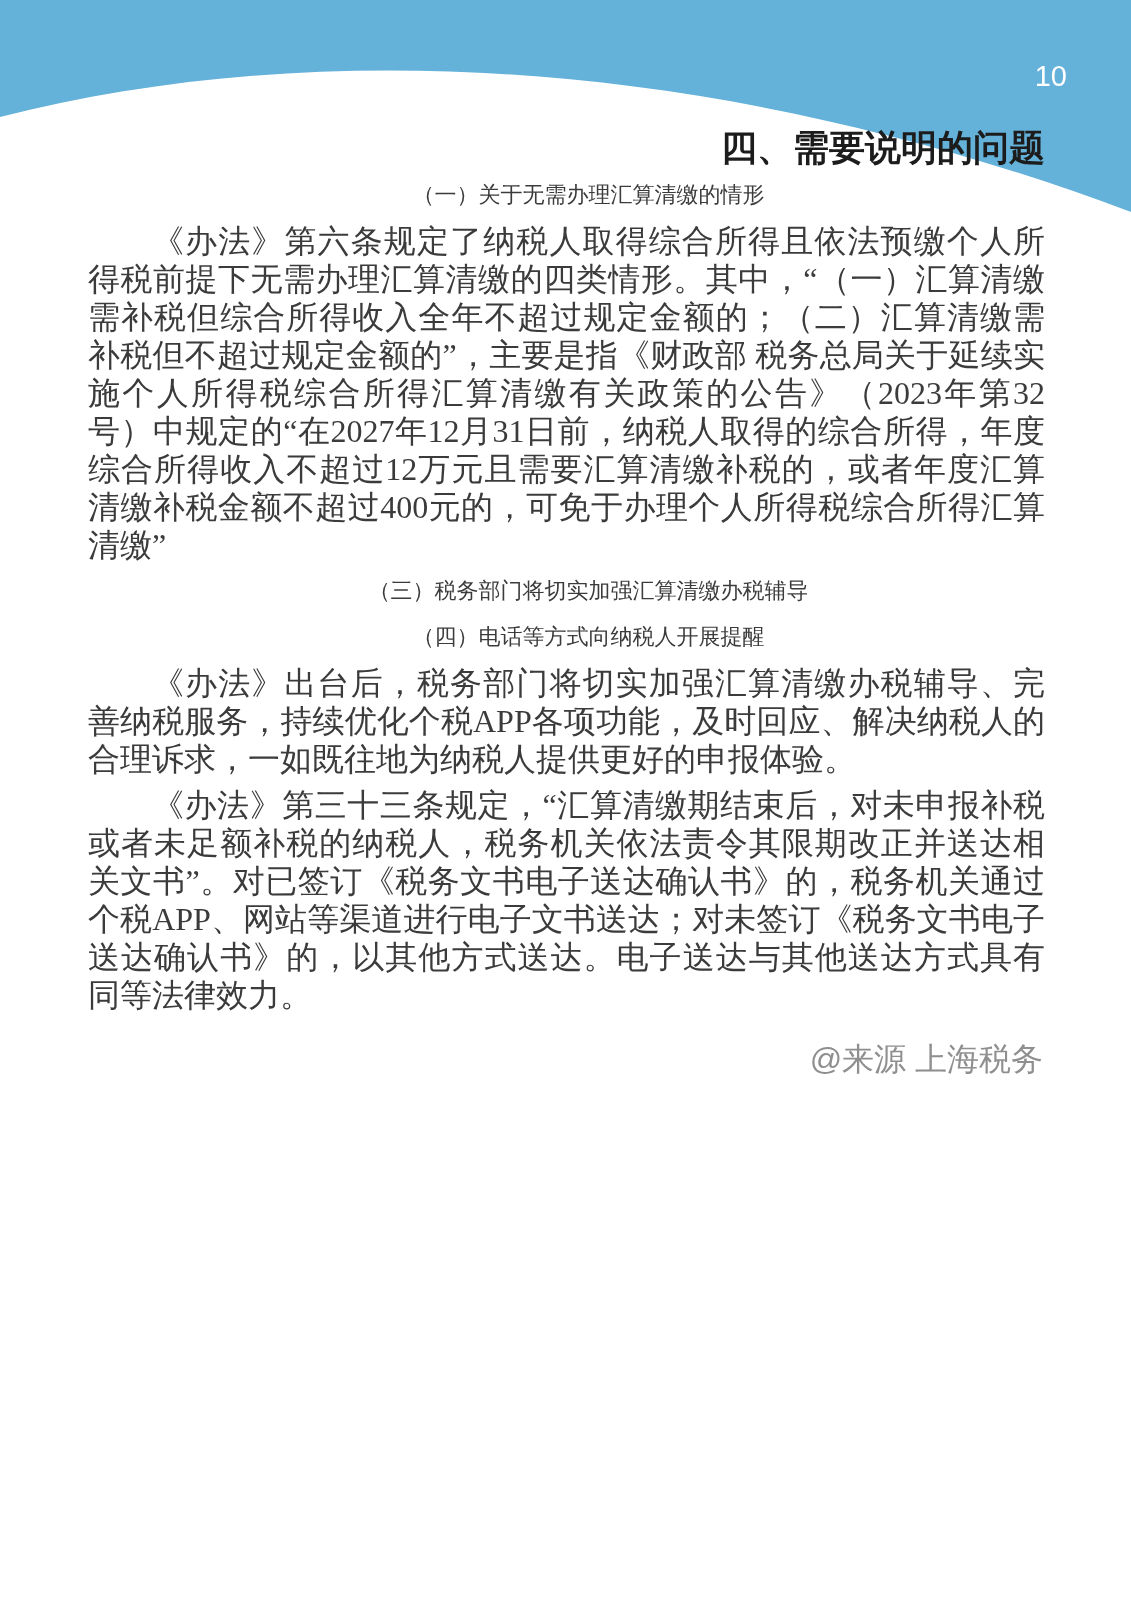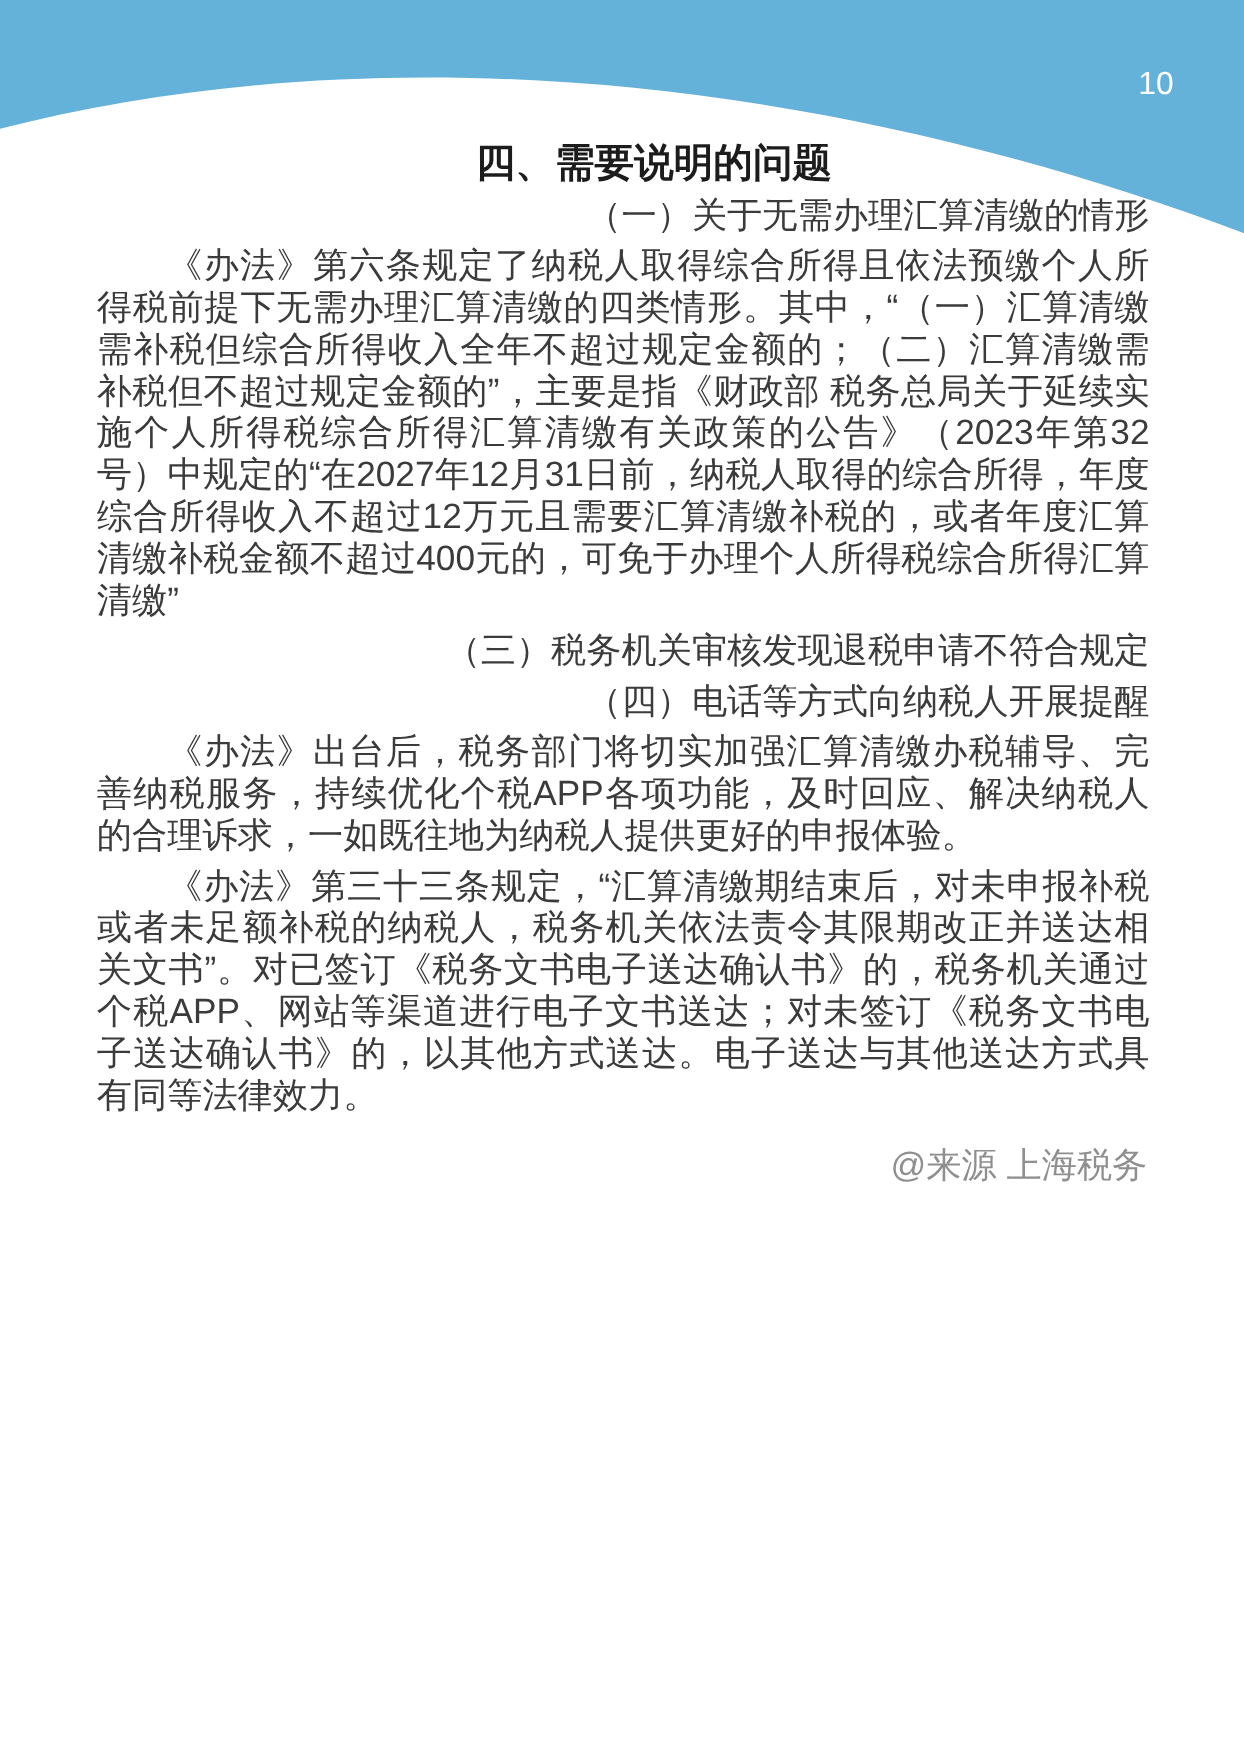--- a/index.html
+++ b/index.html
@@ -34,34 +34,35 @@
     line-height: 38px;
     text-align: justify;
     z-index: 1;
   }
   .doc-title {
     font-size: 36px;
     line-height: 44px;
     font-weight: bold;
     color: #1c1c1c;
     margin: 0 0 6px 56px;
-    text-align: center;
+    text-align: right;
   }
   .sec-heading {
-    font-size: 32px;
+    font-size: 22px;
     line-height: 38px;
     font-weight: 400;
     color: #3b3b3b;
     margin: 0 0 8px 0;
     text-indent: 2em;
-    text-align: right;
+    text-align: center;
   }
   .body-para {
     margin: 0 0 8px 0;
     text-indent: 2em;
+    font-family: Liberation Serif, serif;
   }
   .source-line {
     text-align: right;
     color: #8f8f8f;
     font-size: 32px;
     line-height: 38px;
     margin: 26px 2px 17px 0;
   }
 </style>
 </head>
@@ -80,21 +81,21 @@
   <div class="page-number">10</div>
 
   <div class="content">
 
     <h1 class="doc-title">四、需要说明的问题</h1>
 
     <h2 class="sec-heading">（一）关于无需办理汇算清缴的情形</h2>
     <p class="body-para">《办法》第六条规定了纳税人取得综合所得且依法预缴个人所得税前提下无需办理汇算清缴的四类情形。其中，“（一）汇算清缴需补税但综合所得收入全年不超过规定金额的；（二）汇算清缴需补税但不超过规定金额的”，主要是指《财政部 税务总局关于延续实施个人所得税综合所得汇算清缴有关政策的公告》（2023年第32号）中规定的“在2027年12月31日前，纳税人取得的综合所得，年度综合所得收入不超过12万元且需要汇算清缴补税的，或者年度汇算清缴补税金额不超过400元的，可免于办理个人所得税综合所得汇算清缴”</p>
 
 
-    <h2 class="sec-heading">（三）税务机关审核发现退税申请不符合规定</h2>
+    <h2 class="sec-heading">（三）税务部门将切实加强汇算清缴办税辅导</h2>
 
     <h2 class="sec-heading">（四）电话等方式向纳税人开展提醒</h2>
     <p class="body-para">《办法》出台后，税务部门将切实加强汇算清缴办税辅导、完善纳税服务，持续优化个税APP各项功能，及时回应、解决纳税人的合理诉求，一如既往地为纳税人提供更好的申报体验。</p>
 
     <p class="body-para">《办法》第三十三条规定，“汇算清缴期结束后，对未申报补税或者未足额补税的纳税人，税务机关依法责令其限期改正并送达相关文书”。对已签订《税务文书电子送达确认书》的，税务机关通过个税APP、网站等渠道进行电子文书送达；对未签订《税务文书电子送达确认书》的，以其他方式送达。电子送达与其他送达方式具有同等法律效力。</p>
 
     <div class="source-line">@来源 上海税务</div>
 
   </div>
 

